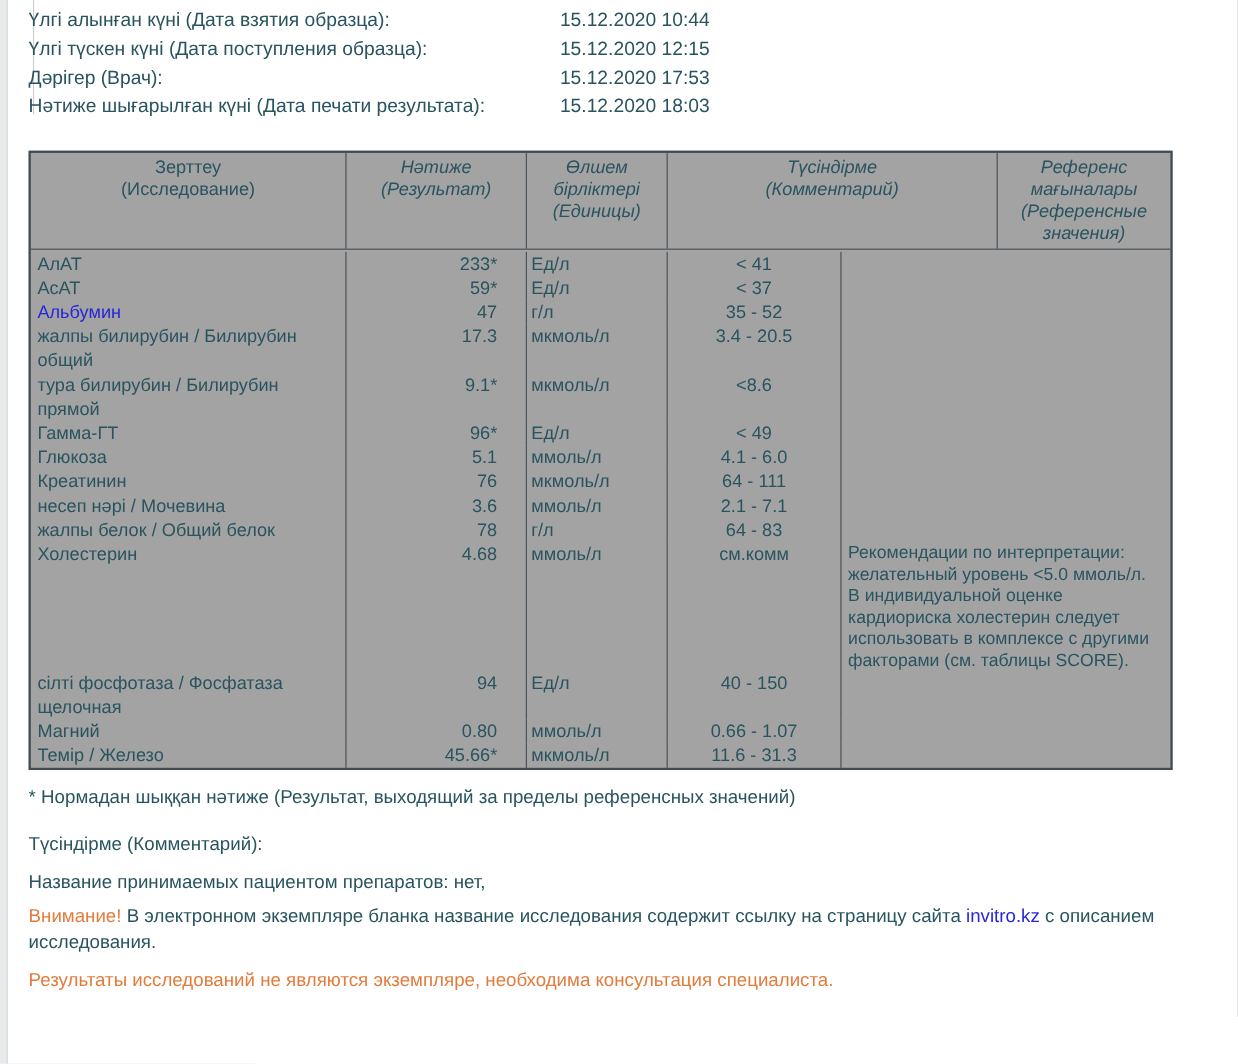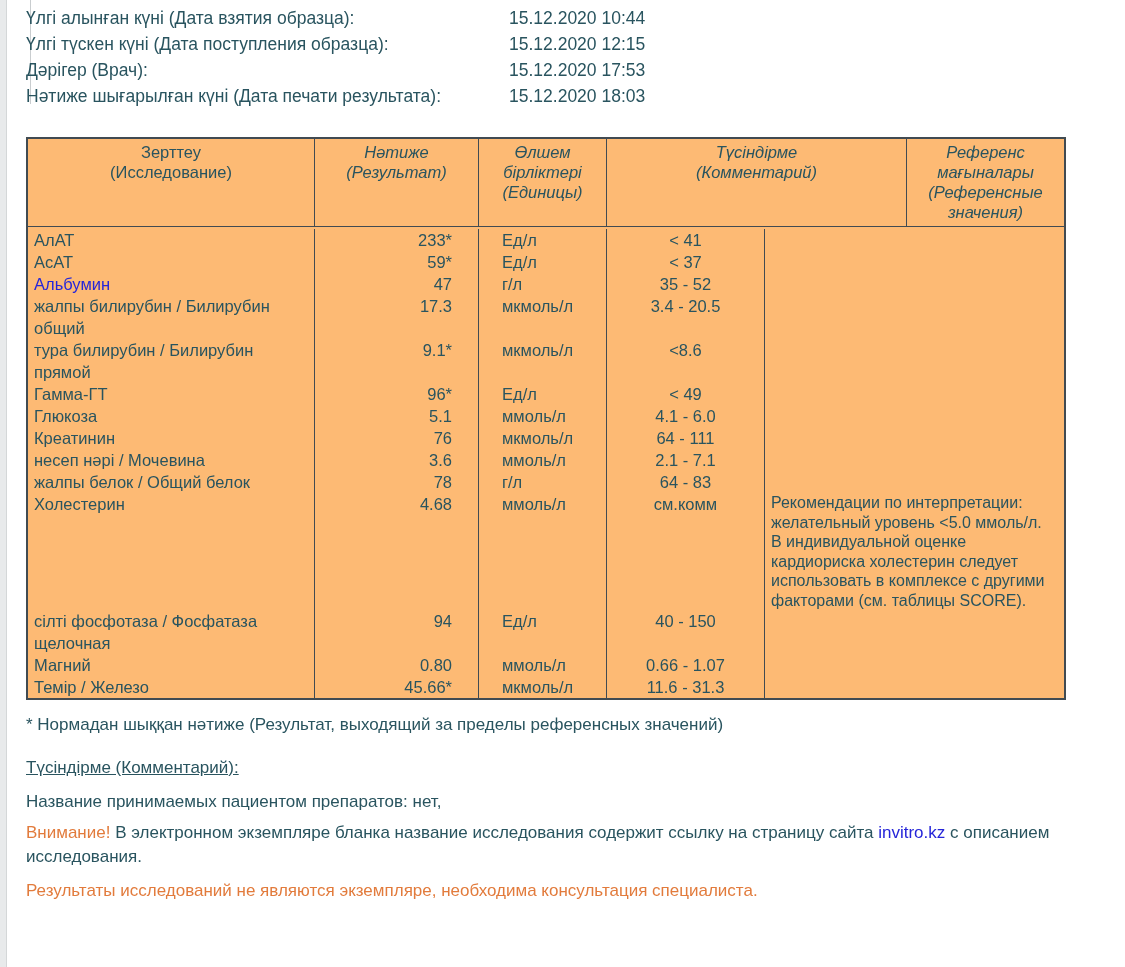--- a/index.html
+++ b/index.html
@@ -20,44 +20,44 @@
   .top-guide{position:absolute;left:30px;top:0;width:1px;height:104px;background:var(--faint);}
   .content{position:absolute;left:26px;top:0;width:1040px;}
 
   
   .dates{padding-top:5px;margin-bottom:11px;}
   .drow{display:flex;line-height:26px;font-size:17.5px;}
   .dlabel{width:483px;}
   .dvalue{}
 
   
-  .rtable{width:1040px;box-sizing:border-box;border:2px solid var(--border);background:#fdba74;margin-top:28px;}
+  .rtable{width:1040px;box-sizing:border-box;border:2px solid var(--border);background:#a3a3a3;margin-top:28px;}
   .thead{display:flex;border-bottom:1px solid var(--border);}
   .hcell{
     box-sizing:border-box;white-space:pre-line;text-align:center;
     font-size:16.5px;line-height:20px;padding:3px 2px 4px;
   }
   .hcell+.hcell{border-left:1px solid var(--border);font-style:italic;}
   .w1{width:286px;}.w2{width:164px;}.w3{width:128px;}.w4{width:158px;}.w5{flex:1;}
   .thead{min-height:84px;}
 
   .tbody{padding-top:2px;}
   .trow{display:flex;}
   .cell{box-sizing:border-box;font-size:16.5px;line-height:22px;}
   .cell+.cell{border-left:1px solid var(--border);}
   .c1{width:286px;padding-left:6px;padding-right:4px;}
   .c2{width:164px;text-align:right;padding-right:26px;}
-  .c3{width:128px;padding-left:23px;}
+  .c3{width:128px;padding-left:4px;}
   .c4{width:158px;text-align:center;}
   .c5{flex:1;padding:0 8px 0 6px;font-size:16px;line-height:19.5px;}
   .tlink{color:var(--link);cursor:pointer;}
 
   
   .footnote{margin-top:13px;font-size:17px;line-height:24px;}
-  .comment-label{margin-top:19px;font-size:17px;line-height:24px;text-decoration:underline;}
+  .comment-label{margin-top:19px;font-size:17px;line-height:24px;}
   .medications{margin-top:10px;font-size:17px;line-height:24px;}
   .dynamics{margin-top:9px;font-size:17px;line-height:24px;font-weight:bold;width:1010px;}
   .attention{margin:7px 0 0 0;font-size:17px;line-height:24px;width:1045px;}
   .orange{color:var(--orange);}
   .blue-link{color:var(--link);text-decoration:none;cursor:pointer;}
   .disclaimer{margin-top:10px;font-size:17px;line-height:24px;}
 </style>
 </head>
 <body>
 

